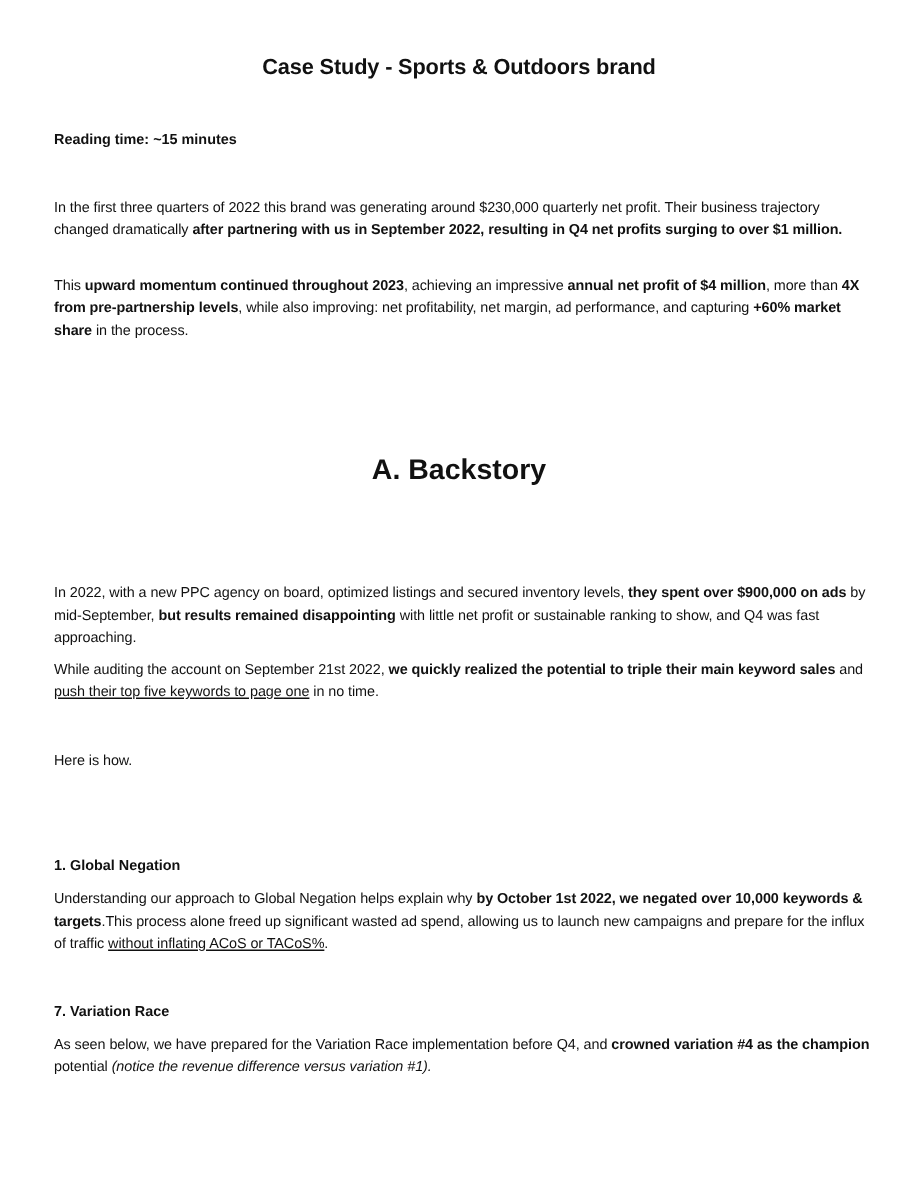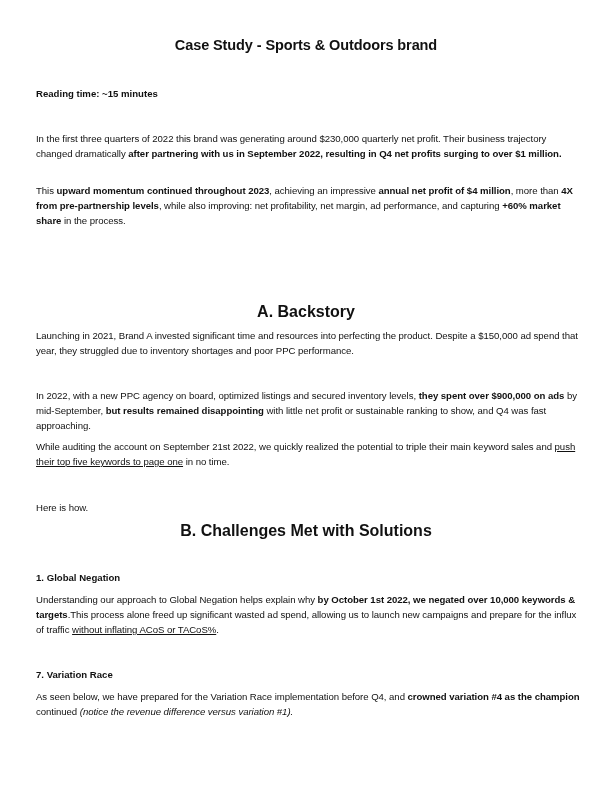--- a/index.html
+++ b/index.html
@@ -2,42 +2,40 @@
 <html><head>
   <meta charset="utf-8">
   <style>
     html, body { margin: 0; padding: 0; background: #ffffff; }
     body { width: 612px; height: 792px; position: relative; overflow: hidden;
       font-family: "Liberation Sans", "DejaVu Sans", sans-serif; color: #111111; }
     .page { position: absolute; left: 0; top: 0; width: 612px; height: 596px; }
     .title { position: absolute; left: 0; width: 612px; top: 37px; text-align: center;
       font-size: 14.5px; font-weight: bold; letter-spacing: -0.1px; }
     .h2 { position: absolute; left: 0; width: 612px; text-align: center;
-      font-size: 16px; font-weight: bold; }
+      font-size: 19px; font-weight: bold; }
     .p { position: absolute; left: 36px; width: 545px; font-size: 9.6px; line-height: 15px;
       letter-spacing: -0.05px; }
     .bold-line { position: absolute; left: 36px; font-size: 9.6px; font-weight: bold; line-height: 15px; text-align: right; }
   </style>
 </head>
 <body>
 
 <div class="page">
   <div class="title">Case Study - Sports &amp; Outdoors brand</div>
 
   <div class="bold-line" style="top:86px;">Reading time: ~15 minutes</div>
 
   <div class="p" style="top:131px;"><span>In the first three quarters of 2022 this brand was generating around $230,000 quarterly net profit. Their business trajectory changed dramatically </span><span style="font-weight: bold;">after partnering with us in September 2022, resulting in Q4 net profits surging to over $1 million.</span></div>
   <div class="p" style="top:183px;"><span>This </span><span style="font-weight: bold;">upward momentum continued throughout 2023</span><span>, achieving an impressive </span><span style="font-weight: bold;">annual net profit of $4 million</span><span>, more than </span><span style="font-weight: bold;">4X from pre-partnership levels</span><span>, while also improving: net profitability, net margin, ad performance, and capturing </span><span style="font-weight: bold;">+60% market share</span><span> in the process.</span></div>
 
   <div class="h2" style="top:303px;">A.  Backstory</div>
-  <div class="p" style="top:328px;"><span>Launching in 2021, Brand A invested significant time and resources into perfecting the product. Despite a $150,000 ad spend that year, they struggled due to inventory shortages and poor PPC performance.</span></div>
   <div class="p" style="top:388px;"><span>In 2022, with a new PPC agency on board, optimized listings and secured inventory levels, </span><span style="font-weight: bold;">they spent over $900,000 on ads</span><span> by mid-September, </span><span style="font-weight: bold;">but results remained disappointing</span><span> with little net profit or sustainable ranking to show, and Q4 was fast approaching.</span></div>
-  <div class="p" style="top:439px;"><span>While auditing the account on September 21st 2022, </span><span style="font-weight: normal;">we quickly realized the potential to triple their main keyword sales</span><span> and </span><span style="text-decoration: underline;">push their top five keywords to page one</span><span> in no time.</span></div>
+  <div class="p" style="top:439px;"><span>While auditing the account on September 21st 2022, </span><span style="font-weight: bold;">we quickly realized the potential to triple their main keyword sales</span><span> and </span><span style="text-decoration: underline;">push their top five keywords to page one</span><span> in no time.</span></div>
   <div class="p" style="top:500px;"><span>Here is how.</span></div>
 
-  <div class="h2" style="top:522px;">B. Challenges Met with Solutions</div>
 
   <div class="bold-line" style="top:570px;">1. Global Negation</div>
   <div class="p" style="top:592px;"><span>Understanding our approach to Global Negation helps explain why </span><span style="font-weight: bold;">by October 1st 2022, we negated over 10,000 keywords &amp; targets</span><span>.This process alone freed up significant wasted ad spend, allowing us to launch new campaigns and prepare for the influx of traffic </span><span style="text-decoration: underline;">without inflating ACoS or TACoS%</span><span>.</span></div>
 
   <div class="bold-line" style="top:667px;">7. Variation Race</div>
-  <div class="p" style="top:689px;"><span>As seen below, we have prepared for the Variation Race implementation before Q4, and </span><span style="font-weight: bold;">crowned variation #4 as the champion</span><span> continued </span><span style="font-style: italic; text-align: right;">(notice the revenue difference versus variation #1).</span></div>
+  <div class="p" style="top:689px;"><span>As seen below, we have prepared for the Variation Race implementation before Q4, and </span><span style="font-weight: bold;">crowned variation #4 as the champion</span><span> potential </span><span style="font-style: italic; text-align: right;">(notice the revenue difference versus variation #1).</span></div>
 </div>
 
 </body></html>

